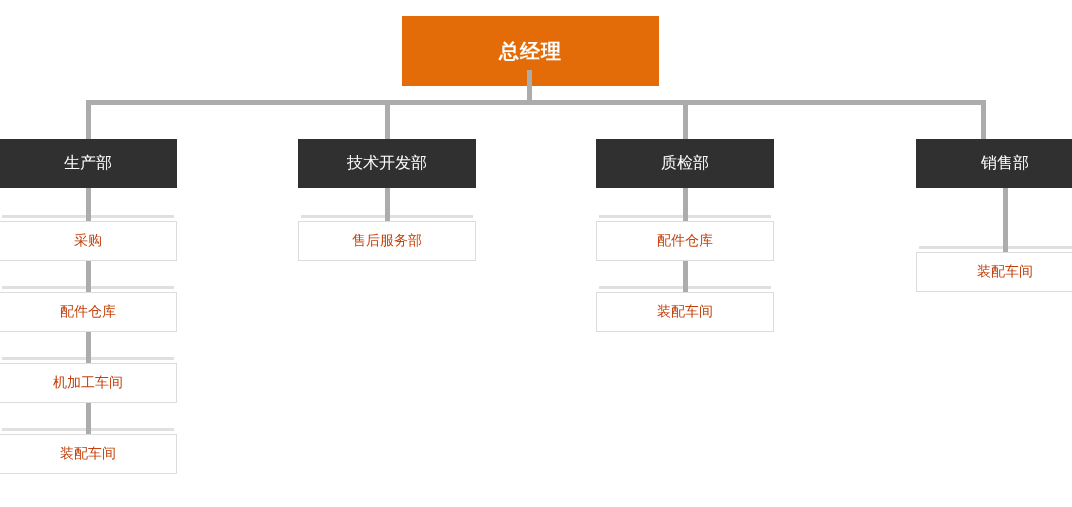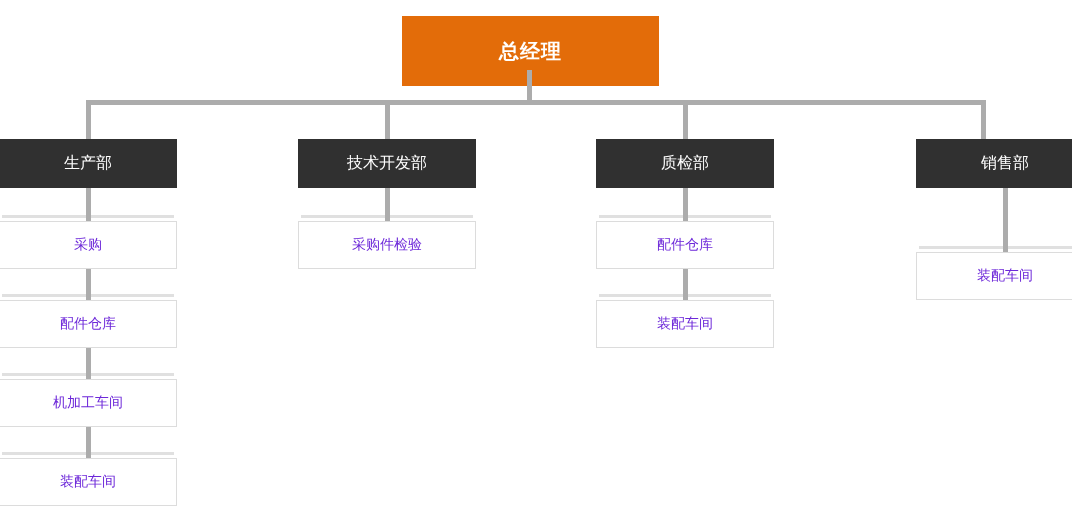--- a/index.html
+++ b/index.html
@@ -51,25 +51,25 @@
   .vconn {
     width: 5px;
     margin: 0 auto;
     background: #ACACAC;
     position: relative;
     z-index: 2;
   }
   .vconn.first { height: 33px; }
   .vconn.mid   { height: 31px; }
   .leaf {
-    height: 48px;
+    height: 40px;
     box-sizing: border-box;
     background: #ffffff;
     border: 1px solid #DCDCDC;
-    color: #6d28d9;
+    color: #c2410c;
     font-size: 14px;
     display: flex; align-items: center; justify-content: center;
     position: relative;
   }
   .leaf::before {
     content: "";
     position: absolute;
     left: 2px; right: 2px; top: -7px; height: 3px;
     background: #E0E0E0;
     z-index: 1;
@@ -97,21 +97,21 @@
     <div class="leaf">配件仓库</div>
     <div class="vconn mid"></div>
     <div class="leaf">机加工车间</div>
     <div class="vconn mid"></div>
     <div class="leaf">装配车间</div>
   </div>
 
   <div class="column col-1">
     <div class="dept">技术开发部</div>
     <div class="vconn first"></div>
-    <div class="leaf">采购件检验</div>
+    <div class="leaf">售后服务部</div>
   </div>
 
   <div class="column col-2">
     <div class="dept">质检部</div>
     <div class="vconn first"></div>
     <div class="leaf">配件仓库</div>
     <div class="vconn mid"></div>
     <div class="leaf">装配车间</div>
   </div>
 

